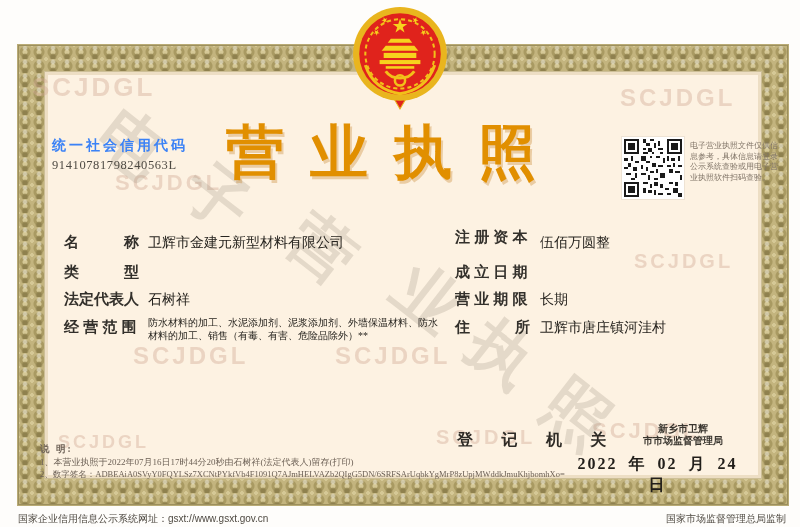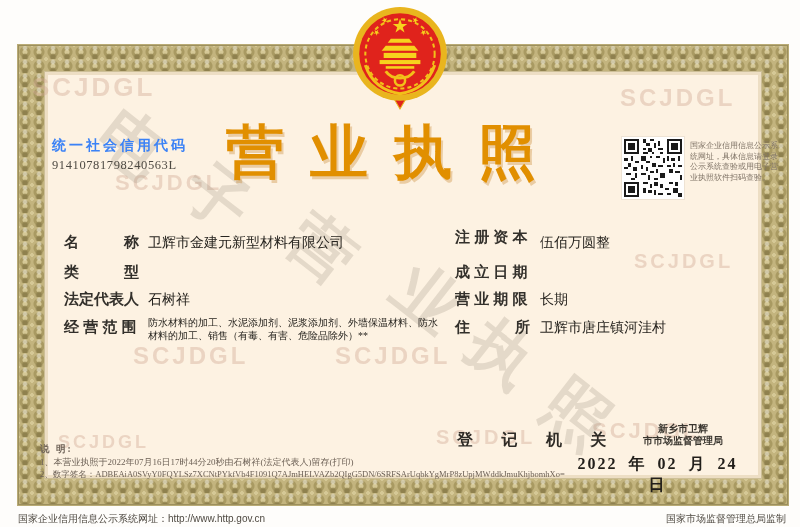--- a/index.html
+++ b/index.html
@@ -158,21 +158,21 @@
             <rect x="17" y="26" width="2" height="1"></rect>
             <rect x="20" y="24" width="2" height="1"></rect>
           <rect x="22" y="21" width="2" height="1"></rect>
             <rect x="25" y="21" width="1" height="2"></rect>
             <rect x="21" y="26" width="2" height="1"></rect>
           <rect x="24" y="24" width="2" height="2"></rect>
             <rect x="26" y="26" width="2" height="2"></rect>
         </g>
       </svg>
     </div>
-    <div class="qr-note">国家企业信用信息公示系统网址，具体信息请登录公示系统查验或用电子营业执照软件扫码查验。</div>
+    <div class="qr-note">电子营业执照文件仅供信息参考，具体信息请登录公示系统查验或用电子营业执照软件扫码查验。</div>
 
     <div class="row-label" style="left:64px;top:233px">名　　　称</div>
     <div class="row-value" style="left:148px;top:234px">卫辉市金建元新型材料有限公司</div>
 
     <div class="row-label" style="left:64px;top:263px">类　　　型</div>
 
     <div class="row-label" style="left:64px;top:290px">法定代表人</div>
     <div class="row-value" style="left:148px;top:291px">石树祥</div>
 
     <div class="row-label" style="left:64px;top:318px">经 营 范 围</div>
@@ -193,21 +193,21 @@
     <div class="authority">
       <div>新乡市卫辉</div>
       <div>市市场监督管理局</div>
     </div>
     <div class="issue-date">2022 年 02 月 24 日</div>
 
     <div class="note note-h">说 明:</div>
     <div class="note note-1">1、本营业执照于2022年07月16日17时44分20秒由石树祥(法定代表人)留存(打印)</div>
     <div class="note note-2">2、数字签名：ADBEAiA0SVyY0FQYLSz7XCNtPYkfVb4F1091Q7AJmHELVAZb2QIgG5DN/6SRFSArUqbkYgMrP8zUpjMWddkJmuKhjbomhXo=</div>
 
-    <div class="footer-left">国家企业信用信息公示系统网址：http://www.http.gov.cn</div>
+    <div class="footer-left">国家企业信用信息公示系统网址：gsxt://www.gsxt.gov.cn</div>
     <div class="footer-right">国家市场监督管理总局监制</div>
   </div>
 
   <div class="emblem">
     <svg width="102" height="104" viewBox="0 0 100 102">
       <polygon points="43,89 57,89 50,101" fill="#e0231c" stroke="#e9b51e" stroke-width="1"></polygon>
       <circle cx="50" cy="47" r="46" fill="#e9b51e"></circle>
       <circle cx="50" cy="47" r="40" fill="#e0231c"></circle>
       <circle cx="50" cy="47" r="34" fill="none" stroke="#f2c019" stroke-width="2" stroke-dasharray="4 3"></circle>
       <g fill="#f7d21d">

